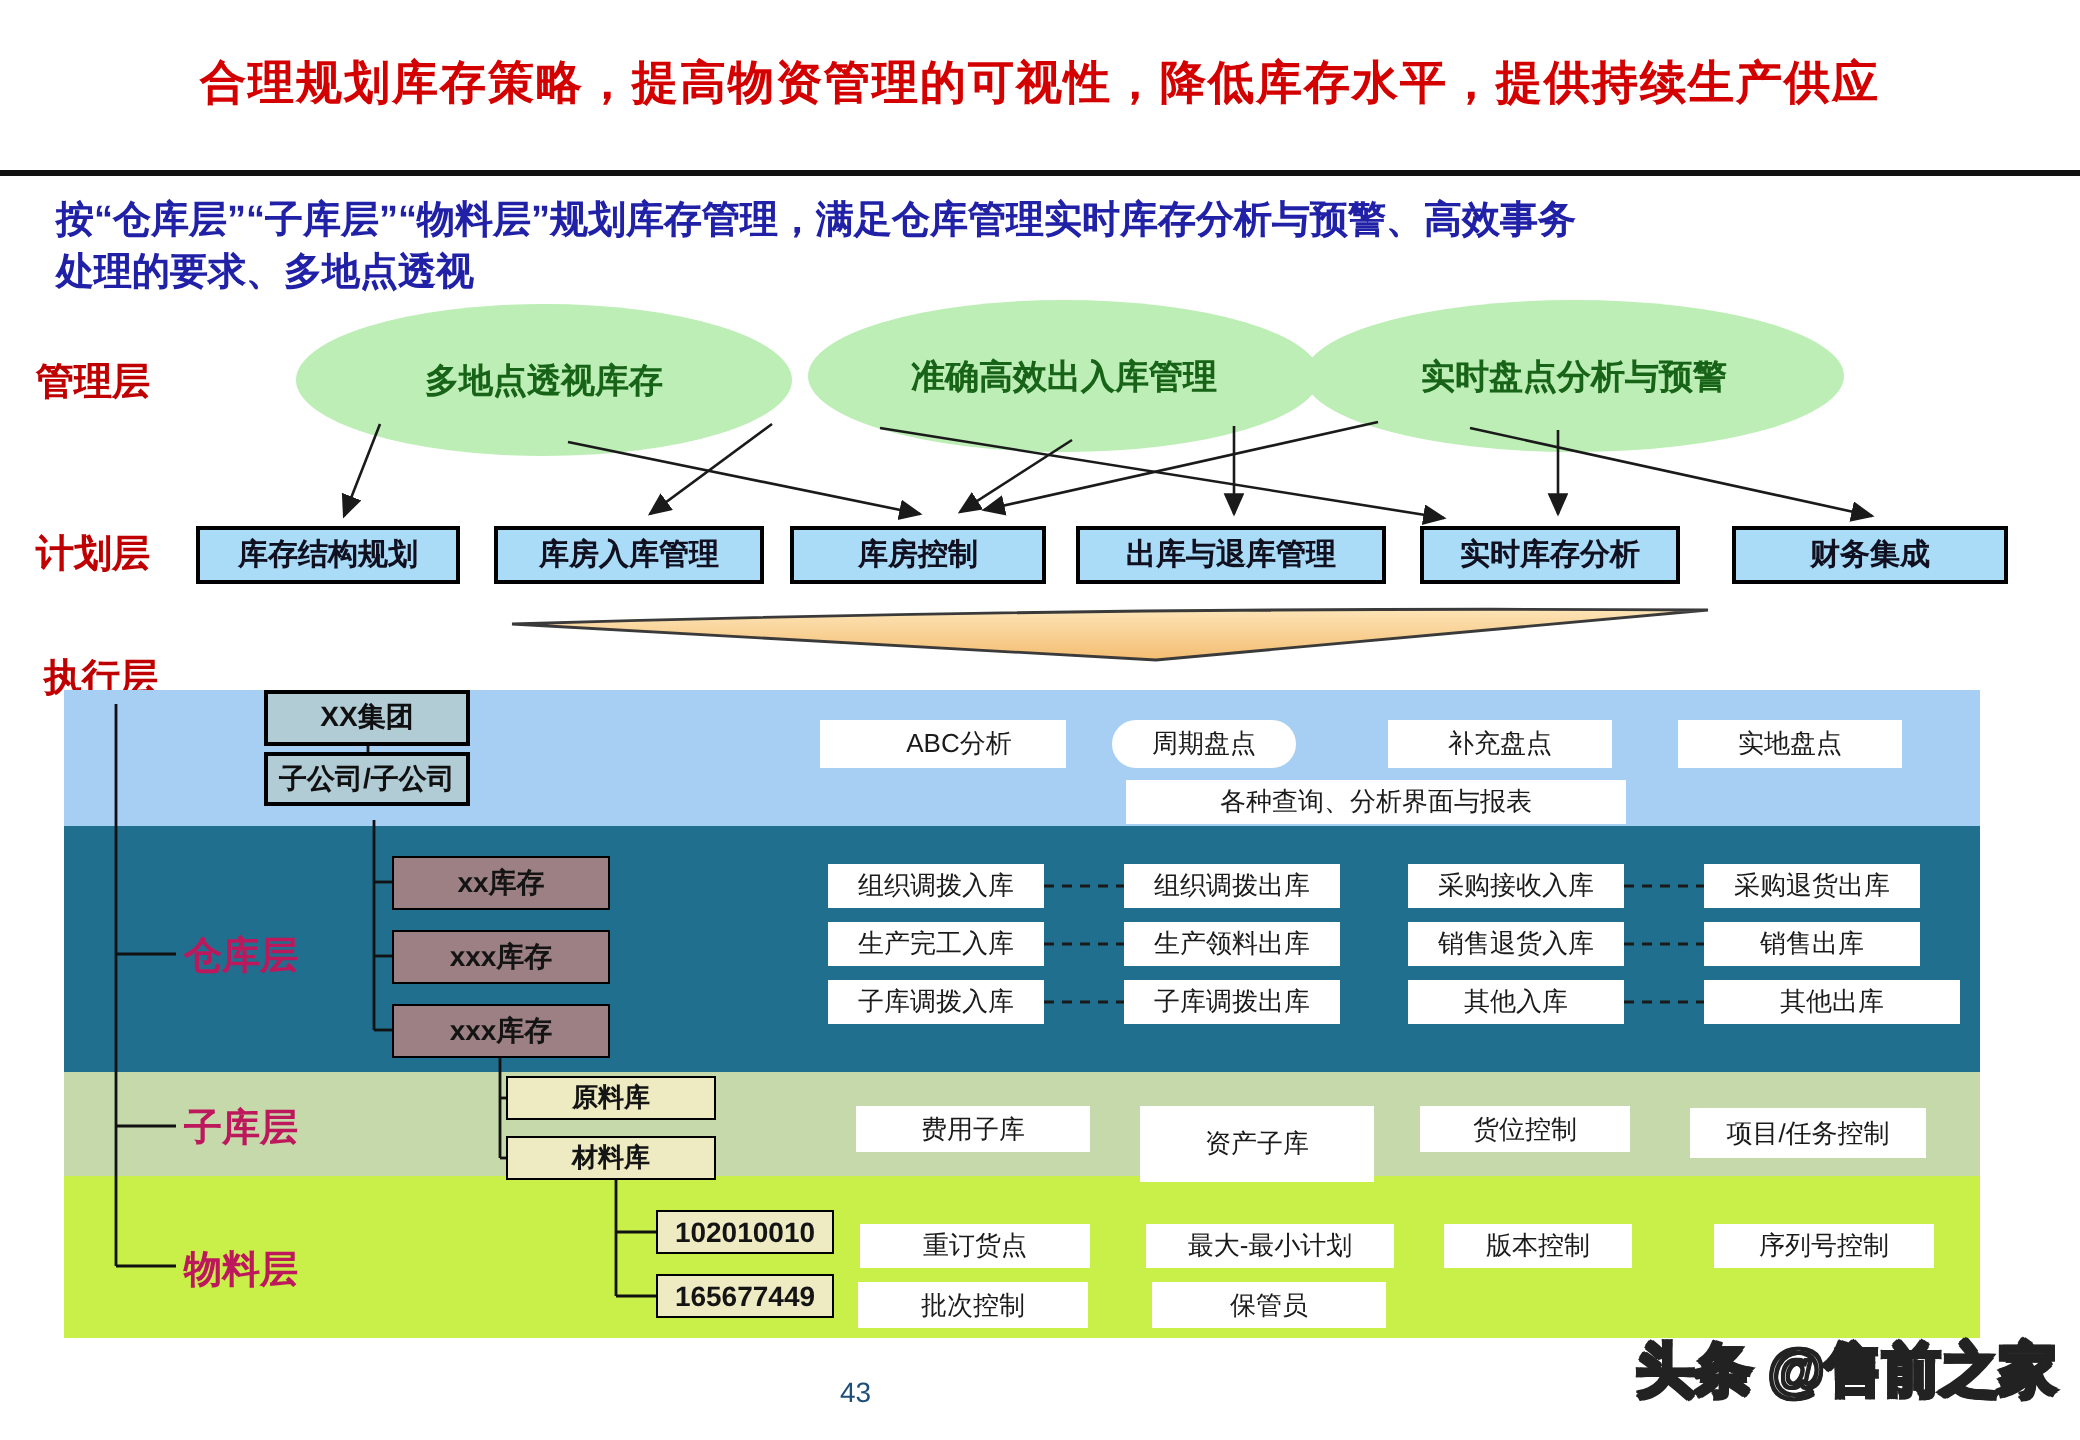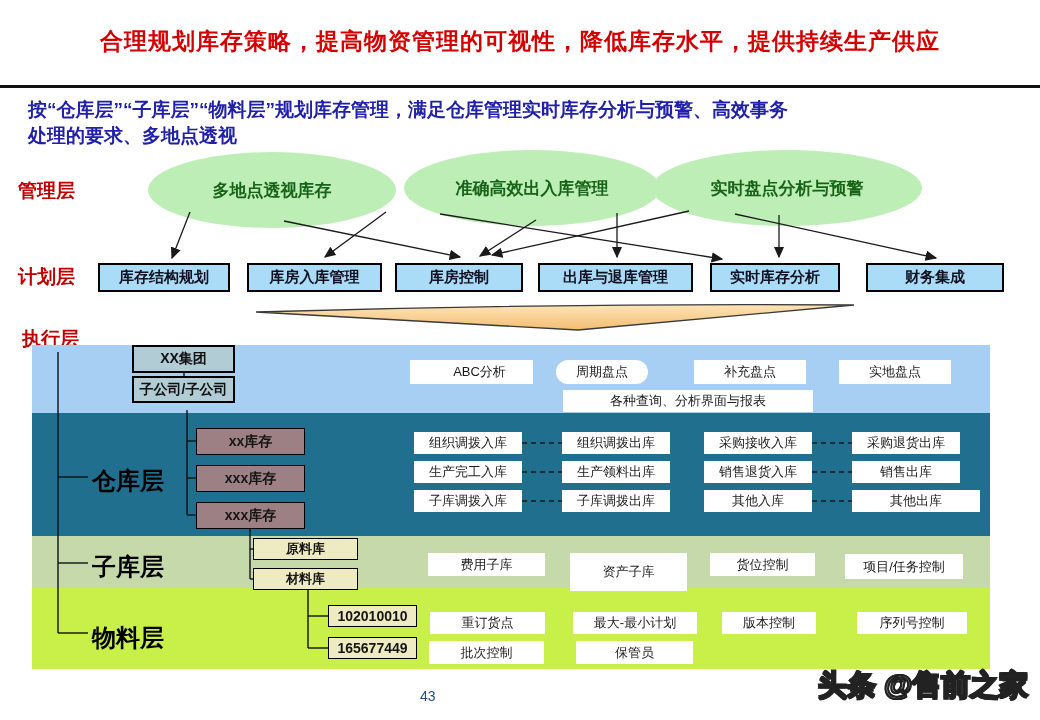--- a/index.html
+++ b/index.html
@@ -19,21 +19,21 @@
   .ellipse span{font-size:17px;font-weight:bold;color:#176317;white-space:nowrap;}
   
   .pbox{background:#aadcf7;border:2px solid #000;box-sizing:border-box;display:flex;align-items:center;justify-content:center;
         font-size:15px;font-weight:bold;color:#101020;white-space:nowrap;z-index:3;}
   
   .band{left:32px;width:958px;z-index:0;}
   #band-group{top:345px;height:68px;background:#a7cef3;}
   #band-warehouse{top:413px;height:123px;background:#206f8e;}
   #band-sublib{top:536px;height:52px;background:#c6d9ab;}
   #band-material{top:588px;height:81px;background:#c9ef49;}
-  .navy-label{font-size:24px;font-weight:bold;color:#000000;z-index:3;white-space:nowrap;}
+  .navy-label{font-size:19px;font-weight:bold;color:#be185d;z-index:3;white-space:nowrap;}
   
   .wbox{background:#ffffff;display:flex;align-items:center;justify-content:center;
         font-size:13px;color:#1b1b1b;white-space:nowrap;z-index:3;}
   
   .orgbox{background:#b2ccd6;border:2px solid #000;box-sizing:border-box;display:flex;align-items:center;justify-content:center;
           font-size:14px;font-weight:bold;color:#101010;white-space:nowrap;z-index:3;}
   .whbox{background:#9d8083;border:1.5px solid #000;box-sizing:border-box;display:flex;align-items:center;justify-content:center;
          font-size:14px;font-weight:bold;color:#141414;white-space:nowrap;z-index:3;}
   .subbox{background:#eeeac2;border:1.5px solid #000;box-sizing:border-box;display:flex;align-items:center;justify-content:center;
           font-size:13px;font-weight:bold;color:#141414;white-space:nowrap;z-index:3;}

